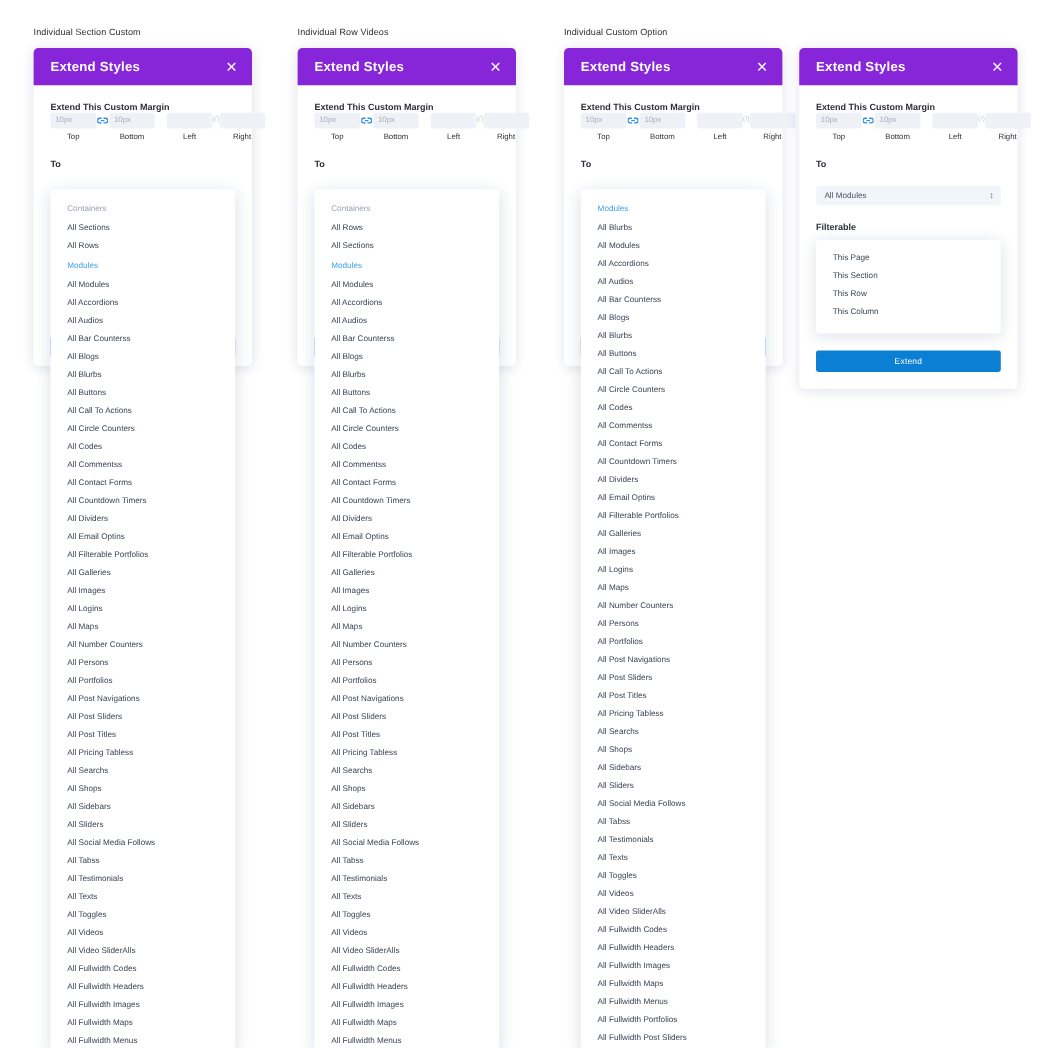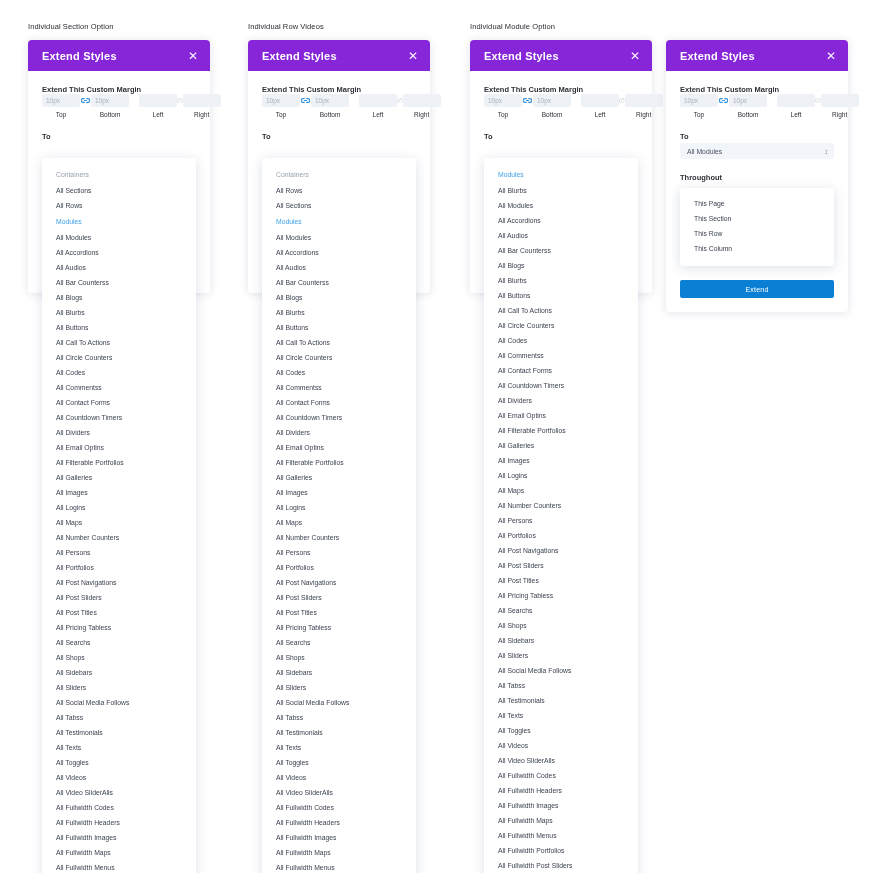--- a/index.html
+++ b/index.html
@@ -33,21 +33,21 @@
   }
   .modal-title { color: #ffffff; font-size: 11px; font-weight: bold; letter-spacing: .2px; }
   .close-x {
     color: #ffffff; font-size: 12px; line-height: 1; cursor: pointer;
     font-family: "DejaVu Sans", sans-serif; opacity: .95;
   }
 
   .modal-body { padding: 14px 14px 0 14px; position: relative; }
 
   .field-label { font-size: 7.5px; color: #2f3038; font-weight: bold; margin-bottom: 0; }
-  .field-label.to { margin-top: 14px; margin-bottom: 2px; }
+  .field-label.to { margin-top: 14px; margin-bottom: 14px; }
   .field-label.thr { margin-top: 14px; margin-bottom: 6px; }
 
   .margin-row { display: flex; align-items: center; gap: 0; }
   .mcell { display: flex; flex-direction: column; align-items: center; width: 38px; }
   .mbox {
     width: 38px; height: 13px; background: #eef1f6; border-radius: 2px;
     font-size: 6.5px; color: #a8b0bd; display: flex; align-items: center;
     padding-left: 4px;
   }
   .mbox.empty { color: transparent; }
@@ -105,21 +105,21 @@
     position: absolute; height: 18px; background: #0b7fd4; border-radius: 2px;
     z-index: 1;
   }
 </style>
 </head>
 <body>
 
 <div class="stage">
 
   <div class="panel" style="left:28px; top:22px; width:182px;">
-    <div class="caption">Individual Section Option</div>
+    <div class="caption">Individual Section Custom</div>
     <div class="modal">
       <div class="modal-head">
         <span class="modal-title">Extend Styles</span>
         <span class="close-x">✕</span>
       </div>
       <div class="modal-body" style="padding-bottom:150px;">
         <div class="field-label">Extend This Custom Margin</div>
         <div class="margin-row">
           <div class="mcell">
             <div class="mbox">10px</div>
@@ -299,21 +299,21 @@
             <div class="dd-item">All Fullwidth Headers</div>
             <div class="dd-item">All Fullwidth Images</div>
             <div class="dd-item">All Fullwidth Maps</div>
             <div class="dd-item">All Fullwidth Menus</div>
           </div>
       </div>
     </div>
   </div>
 
   <div class="panel" style="left:470px; top:22px; width:182px;">
-    <div class="caption">Individual Module Option</div>
+    <div class="caption">Individual Custom Option</div>
     <div class="modal">
       <div class="modal-head">
         <span class="modal-title">Extend Styles</span>
         <span class="close-x">✕</span>
       </div>
       <div class="modal-body" style="padding-bottom:150px;">
         <div class="field-label">Extend This Custom Margin</div>
         <div class="margin-row">
           <div class="mcell">
             <div class="mbox">10px</div>
@@ -437,21 +437,21 @@
           <div class="mcell">
             <div class="mbox empty"></div>
             <div class="mcap">Right</div>
           </div>
         </div>
         <div class="field-label to">To</div>
         <div class="select">
           <span>All Modules</span>
           <span class="sel-caret">↕</span>
         </div>
-        <div class="field-label thr">Throughout</div>
+        <div class="field-label thr">Filterable</div>
         <div class="thr-box">
           <div>
               <div class="thr-item">This Page</div>
               <div class="thr-item">This Section</div>
               <div class="thr-item">This Row</div>
               <div class="thr-item">This Column</div>
             </div>
         </div>
         <div class="extend-btn">Extend</div>
       </div>

